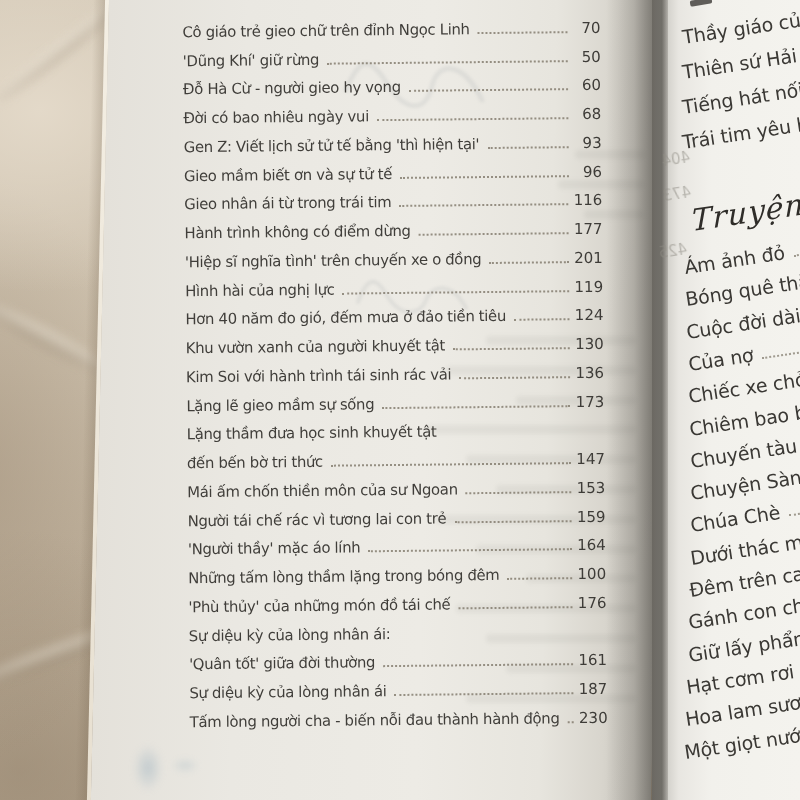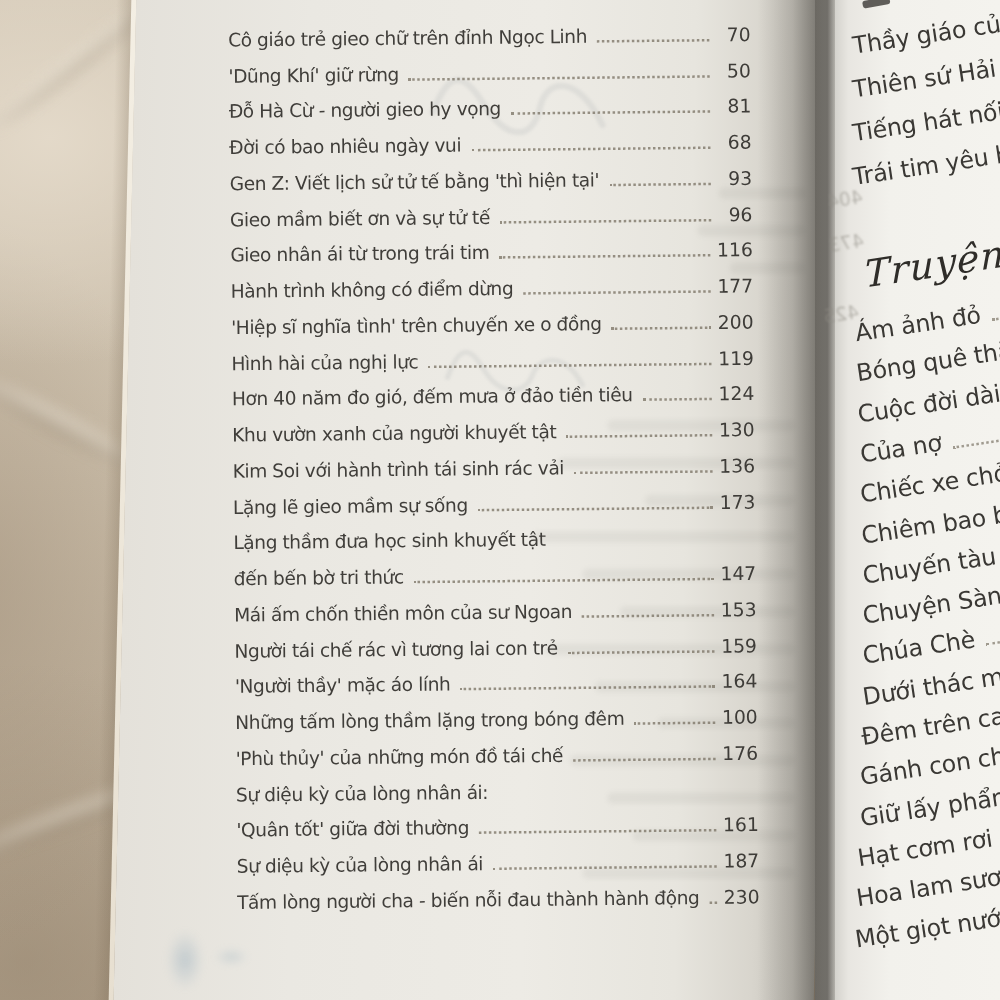--- a/index.html
+++ b/index.html
@@ -106,21 +106,21 @@
         <span class="pg">70</span>
       </div>
       <div class="trow">
         <span class="t1">'Dũng Khí' giữ rừng</span>
         <span class="lead"></span>
         <span class="pg">50</span>
       </div>
       <div class="trow">
         <span class="t1">Đỗ Hà Cừ - người gieo hy vọng</span>
         <span class="lead"></span>
-        <span class="pg">81</span>
+        <span class="pg">60</span>
       </div>
       <div class="trow">
         <span class="t1">Đời có bao nhiêu ngày vui</span>
         <span class="lead"></span>
         <span class="pg">68</span>
       </div>
       <div class="trow">
         <span class="t1">Gen Z: Viết lịch sử tử tế bằng 'thì hiện tại'</span>
         <span class="lead"></span>
         <span class="pg">93</span>
@@ -136,21 +136,21 @@
         <span class="pg">116</span>
       </div>
       <div class="trow">
         <span class="t1">Hành trình không có điểm dừng</span>
         <span class="lead"></span>
         <span class="pg">177</span>
       </div>
       <div class="trow">
         <span class="t1">'Hiệp sĩ nghĩa tình' trên chuyến xe o đồng</span>
         <span class="lead"></span>
-        <span class="pg">200</span>
+        <span class="pg">201</span>
       </div>
       <div class="trow">
         <span class="t1">Hình hài của nghị lực</span>
         <span class="lead"></span>
         <span class="pg">119</span>
       </div>
       <div class="trow">
         <span class="t1">Hơn 40 năm đo gió, đếm mưa ở đảo tiền tiêu</span>
         <span class="lead"></span>
         <span class="pg">124</span>

